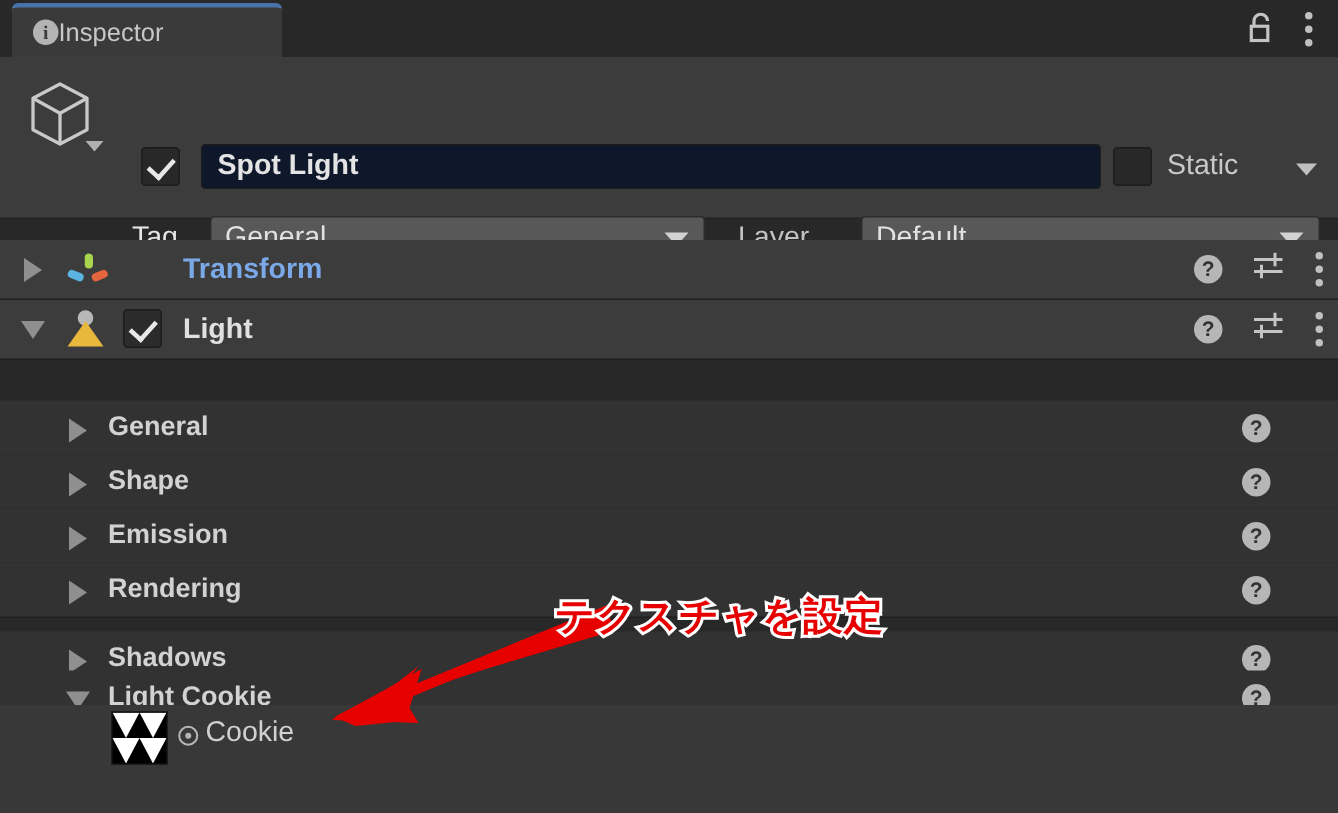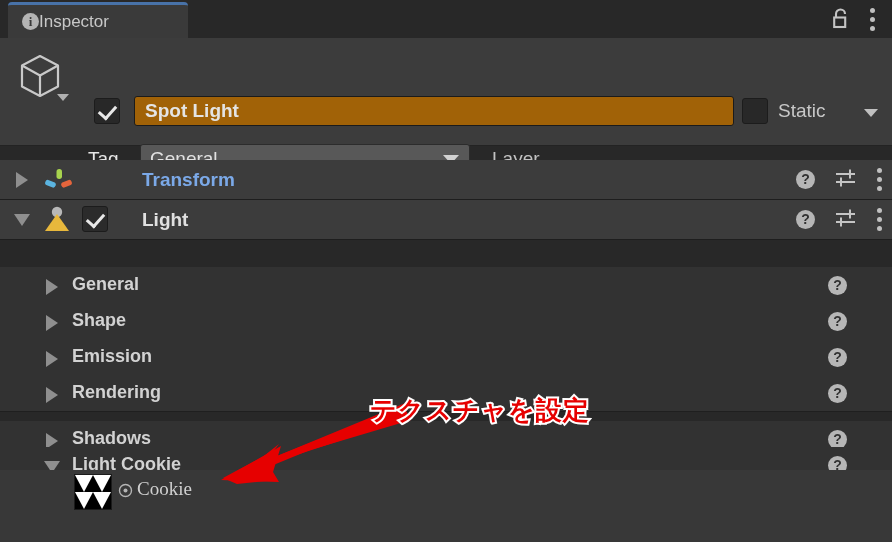--- a/index.html
+++ b/index.html
@@ -117,21 +117,21 @@
   }
   .chk.light-chk { background: #2b2b2b; }
   .go-enable {
     position: absolute;
     left: 94px; top: 60px;
   }
   .name-field {
     position: absolute;
     left: 134px; top: 58px;
     width: 600px; height: 30px;
-    background: #a16207;
+    background: #0f172a;
     border: 1px solid #1b1b1b;
     border-radius: 3px;
     display: flex;
     align-items: center;
     padding-left: 10px;
     box-sizing: border-box;
     color: #e4e4e4;
     font-size: 19px;
     font-weight: bold;
   }
@@ -214,21 +214,20 @@
   .tri-down {
     border-left: 8px solid transparent;
     border-right: 8px solid transparent;
     border-top: 12px solid #8f8f8f;
   }
 
   .comp-name {
     position: absolute;
     font-size: 19px;
     font-weight: bold;
-    margin-left: 20px;
   }
   .comp-name.link { color: #7ba9e8; }
   .comp-name.plain { color: #e0e0e0; }
 
   .row-icons {
     position: absolute;
     right: 10px;
     top: 0;
     height: 39px;
     display: flex;
@@ -291,21 +290,20 @@
     background: #c0c0c0;
   }
 
   
   .cookie-row {
     position: absolute;
     left: 0; top: 470px;
     width: 892px;
     height: 42px;
     background: #383838;
-    font-family: Liberation Serif, serif;
   }
   .cookie-thumb {
     position: absolute;
     left: 74px; top: 4px;
     width: 36px; height: 34px;
     border: 1px solid #1b1b1b;
     background: #000;
     overflow: hidden;
   }
   .cookie-target {
@@ -401,20 +399,24 @@
     <div class="static-label">Static</div>
     <div class="static-arrow"></div>
 
     <div class="tag-label">Tag</div>
     <div class="dropdown tag-dd">
       <span>General</span>
       <span class="dd-arrow"></span>
     </div>
 
     <div class="layer-label">Layer</div>
+    <div class="dropdown layer-dd">
+      <span>Default</span>
+      <span class="dd-arrow"></span>
+    </div>
   </div>
 
   <div class="comp-row comp-transform">
     <div class="foldout-tri tri-right" style="left:16px; top:12px;"></div>
     <div style="position:absolute; left:44px; top:8px; width:30px; height:24px;">
       <svg width="30" height="24" viewBox="0 0 30 24">
         <rect x="12.5" y="1" width="5.5" height="10" rx="2.7" fill="#a8d44e"></rect>
         <rect x="1" y="13" width="11" height="5.5" rx="2.7" fill="#5bb4e0" transform="rotate(22 6.5 15.7)"></rect>
         <rect x="17" y="13" width="11" height="5.5" rx="2.7" fill="#e5653c" transform="rotate(-22 22.5 15.7)"></rect>
       </svg>

